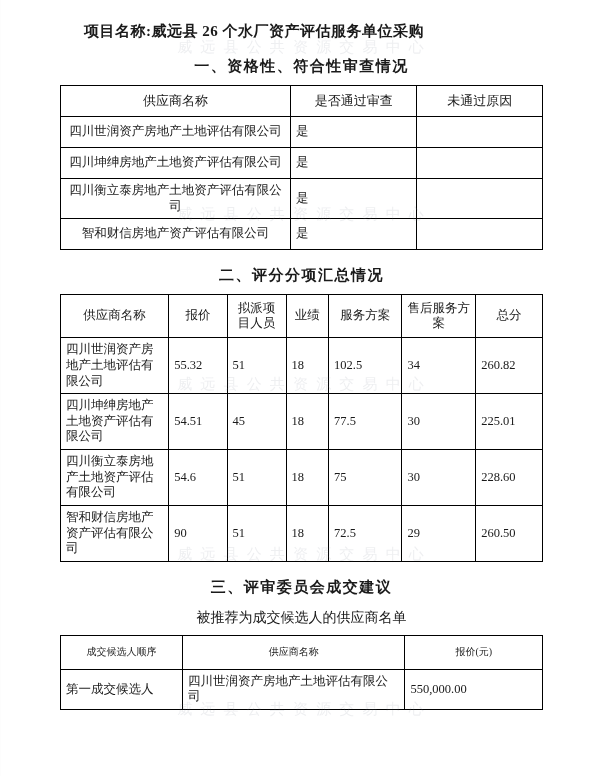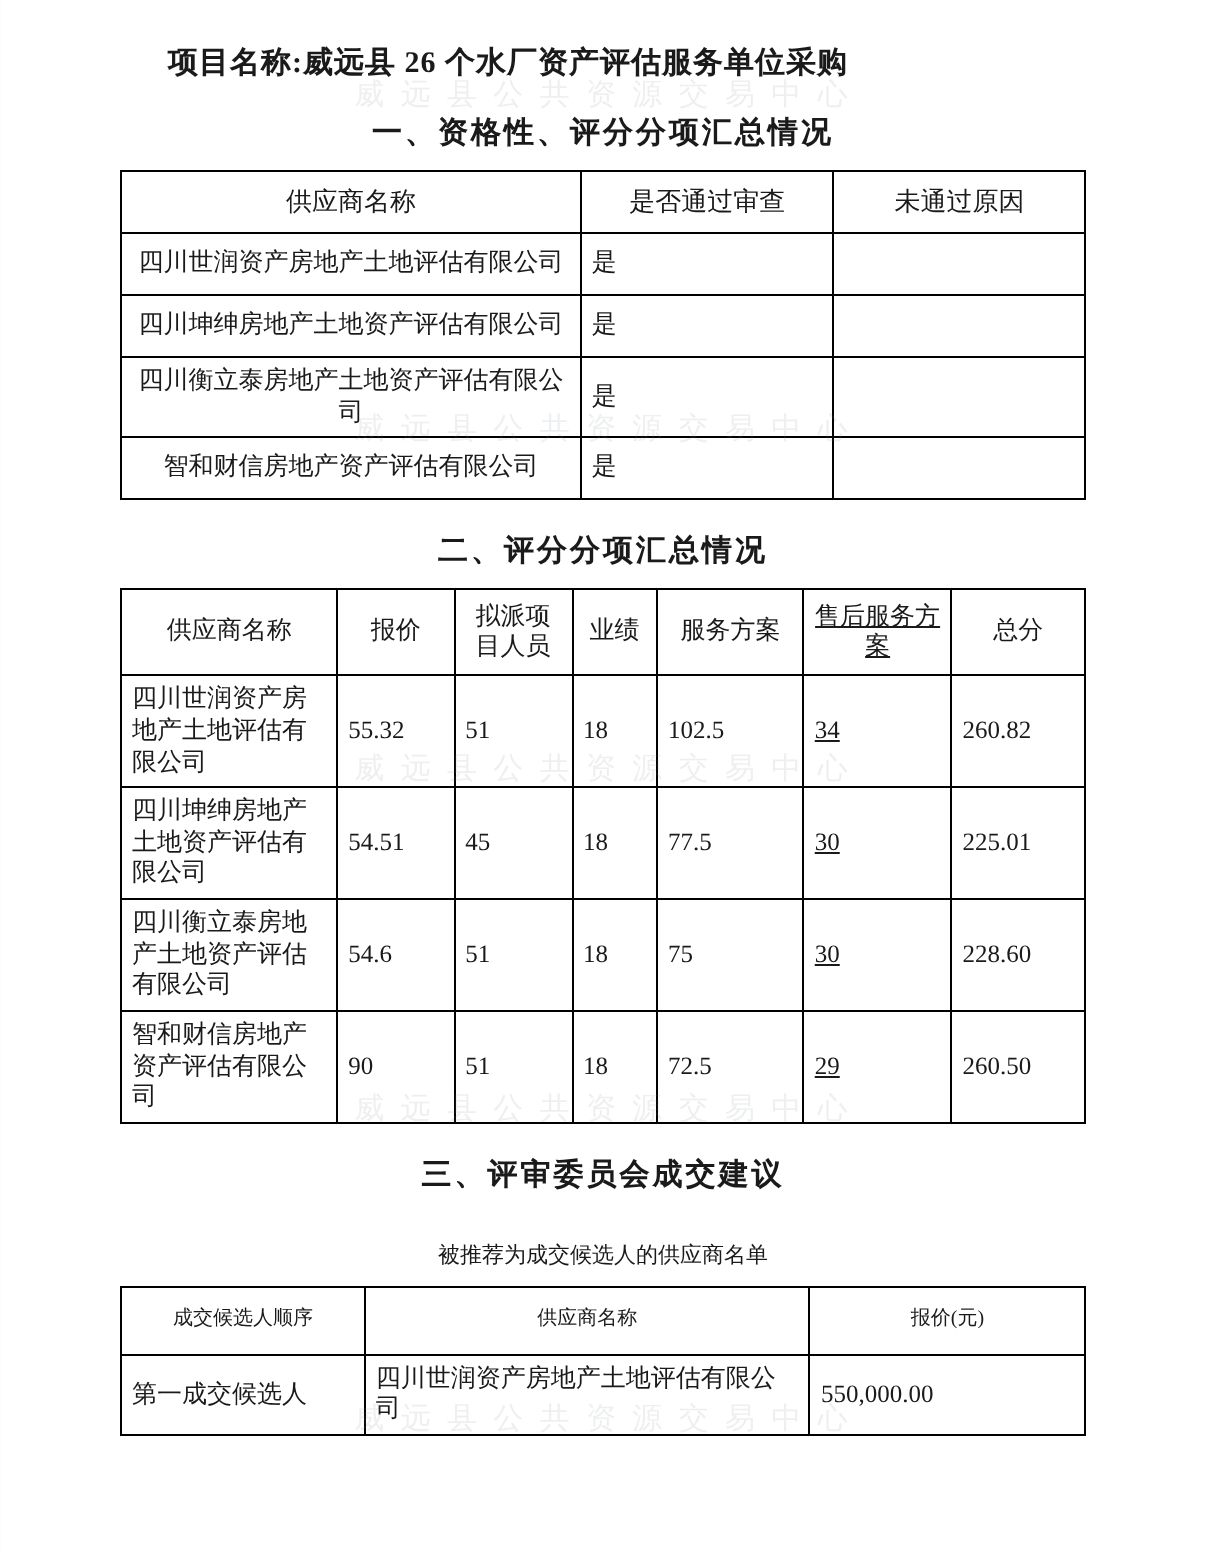--- a/index.html
+++ b/index.html
@@ -68,22 +68,22 @@
   }
   .section-title {
     text-align: center;
     font-size: 15px;
     font-weight: bold;
     letter-spacing: 1.5px;
     margin: 16px 0 9px 0;
   }
   .sub-note {
     text-align: center;
-    font-size: 11px;
-    margin: 23px 0 8px 0;
+    font-size: 14px;
+    margin: 12px 0 8px 0;
   }
   table {
     border-collapse: collapse;
     margin: 0 auto;
     font-size: 12.5px;
   }
   table td, table th {
     border: 1px solid #000;
     padding: 4px 5px;
     font-weight: normal;
@@ -99,21 +99,21 @@
 
   
   .t2 { width: 483px; }
   .t2 th { font-size: 12.5px; height: 34px; }
   .t2 td { height: 34px; }
   .t2 .c2-name { width: 126px; }
   .t2 .c2-price { width: 54px; }
   .t2 .c2-staff { width: 60px; }
   .t2 .c2-perf { width: 38px; }
   .t2 .c2-plan { width: 74px; }
-  .t2 .c2-after { width: 80px; text-decoration: underline; }
+  .t2 .c2-after { width: 80px; }
   .t2 .c2-total { width: 63px; }
 
   
   .t3 { width: 483px; }
   .t3 th { height: 25px; font-size: 10px; }
   .t3 td { height: 25px; }
   .t3 .c3-order { width: 120px; }
   .t3 .c3-name { width: 230px; }
   .t3 .c3-price { width: 133px; }
 </style>
@@ -127,21 +127,21 @@
   <div class="watermark wm2">威 远 县 公 共 资 源 交 易 中 心</div>
   <div class="watermark wm3">威 远 县 公 共 资 源 交 易 中 心</div>
   <div class="watermark wm4">威 远 县 公 共 资 源 交 易 中 心</div>
   <div class="watermark wm5">威 远 县 公 共 资 源 交 易 中 心</div>
 
 
   <div class="meta-line">
     <span>项目名称:</span><span class="val">威远县 26 个水厂资产评估服务单位采购</span>
   </div>
 
-  <div class="section-title">一、资格性、评分分项汇总情况</div>
+  <div class="section-title">一、资格性、符合性审查情况</div>
 
   <table class="t1">
     <thead>
       <tr>
         <th class="c-name">供应商名称</th>
         <th class="c-pass">是否通过审查</th>
         <th class="c-reason">未通过原因</th>
       </tr>
     </thead>
     <tbody>

